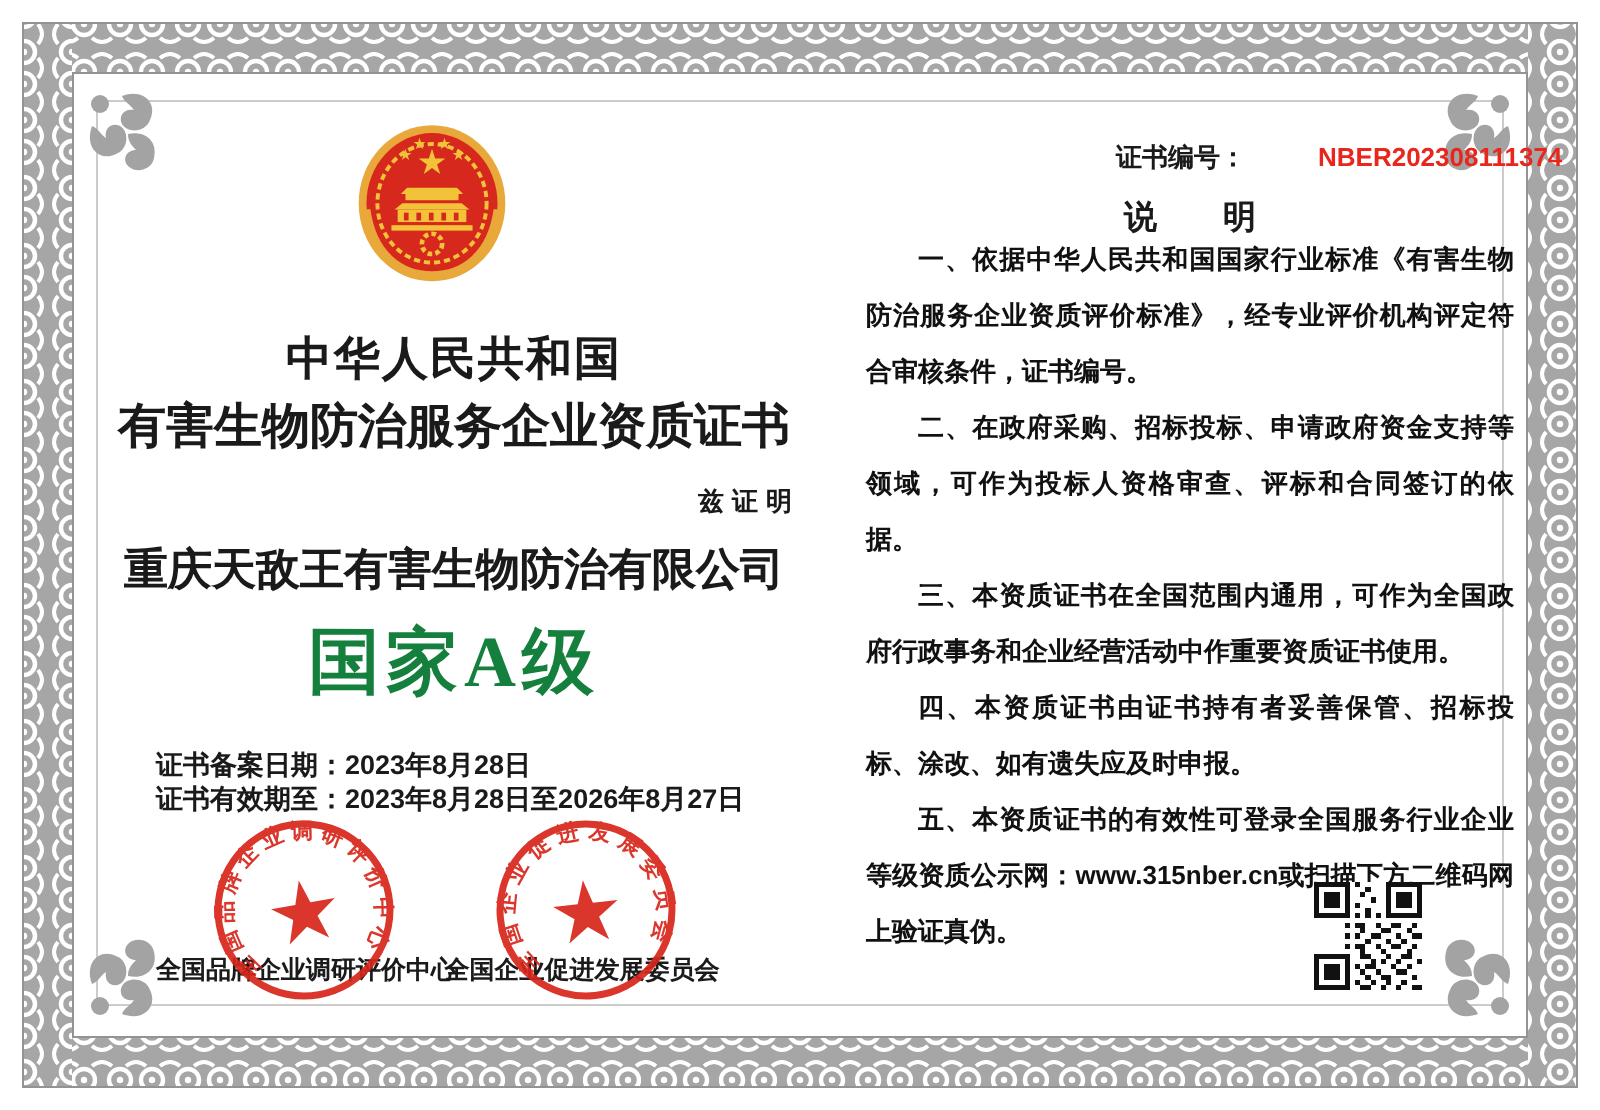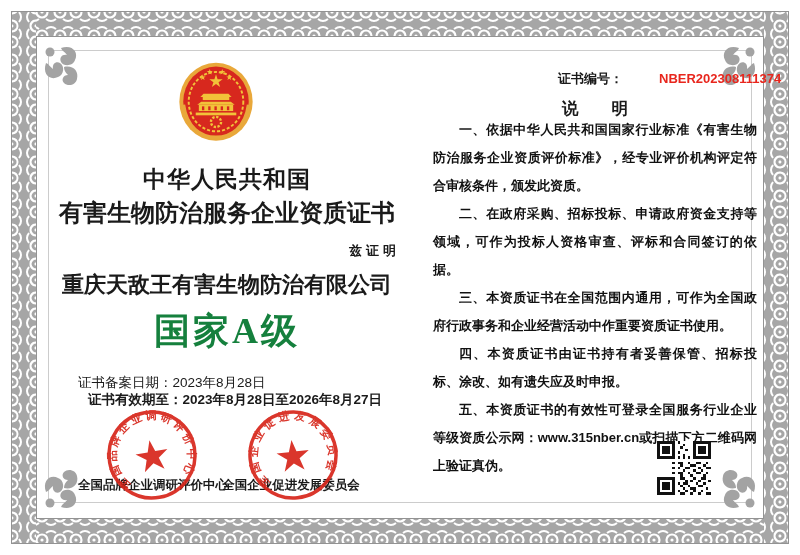--- a/index.html
+++ b/index.html
@@ -9,22 +9,22 @@
   .center{text-align:center;}
   .border-svg{position:absolute;left:0;top:0;}
   
   .emblem{left:177px;top:60px;}
   .title1{left:54px;top:164px;width:346px;font-size:23px;font-weight:700;letter-spacing:1px;}
   .title2{left:54px;top:197px;width:346px;font-size:24px;font-weight:700;}
   .certify{left:54px;top:242px;width:346px;font-size:13px;font-weight:700;letter-spacing:4px;text-align:right;}
   .company{left:54px;top:270px;width:346px;font-size:22px;font-weight:700;}
   .grade{left:54px;top:307px;width:346px;font-size:36px;font-weight:700;letter-spacing:3px;
          color:#15803d;font-family:"Liberation Serif","DejaVu Serif",serif;}
-  .date-line1{left:78px;top:374px;font-size:13.5px;font-weight:400;}
-  .date-line2{left:88px;top:391px;font-size:13.5px;font-weight:700;}
+  .date-line1{left:78px;top:374px;font-size:13.5px;font-weight:700;}
+  .date-line2{left:78px;top:391px;font-size:13.5px;font-weight:700;}
   .seal-label-1{left:58px;top:477px;width:190px;font-size:12.5px;font-weight:700;}
   .seal-label-2{left:196px;top:477px;width:190px;font-size:12.5px;font-weight:700;}
   .seal1{left:104px;top:407px;opacity:0.92;transform:rotate(-10deg);}
   .seal2{left:245px;top:407px;opacity:0.92;transform:rotate(-6deg);}
   
   .cert-no{left:558px;top:70px;font-size:13px;font-weight:700;white-space:nowrap;}
   .cert-no .red{color:#e8261d;margin-left:36px;}
   .exp-heading{left:435px;top:98px;width:320px;font-size:16.5px;font-weight:700;}
   .exp-body{left:433px;top:116px;width:324px;}
   .exp-body p{margin:0;font-size:13px;font-weight:700;line-height:28px;
@@ -133,21 +133,21 @@
     <text font-size="11" fill="#d7261b" font-weight="bold">
       <textPath href="#sealArc" textLength="160" lengthAdjust="spacing">全国企业促进发展委员会</textPath>
     </text>
   </svg>
 
   <div class="abs cert-no">
     <span>证书编号：</span><span class="red">NBER202308111374</span>
   </div>
   <div class="abs exp-heading center">说　　明</div>
   <div class="abs exp-body">
-    <p>一、依据中华人民共和国国家行业标准《有害生物防治服务企业资质评价标准》，经专业评价机构评定符合审核条件，颁发此资质。</p>
+    <p>一、依据中华人民共和国国家行业标准《有害生物防治服务企业资质评价标准》，经专业评价机构评定符合审核条件，证书编号。</p>
     <p>二、在政府采购、招标投标、申请政府资金支持等领域，可作为投标人资格审查、评标和合同签订的依据。</p>
     <p>三、本资质证书在全国范围内通用，可作为全国政府行政事务和企业经营活动中作重要资质证书使用。</p>
     <p>四、本资质证书由证书持有者妥善保管、招标投标、涂改、如有遗失应及时申报。</p>
     <p>五、本资质证书的有效性可登录全国服务行业企业等级资质公示网：www.315nber.cn或扫描下方二维码网上验证真伪。</p>
   </div>
 
   <svg class="abs qr" width="54" height="54" viewBox="0 0 21 21" shape-rendering="crispEdges">
     <rect width="21" height="21" fill="#ffffff"></rect>
     <g fill="#111111">
       <path fill-rule="evenodd" d="M0,0h7v7h-7z M1,1h5v5h-5z"></path>

